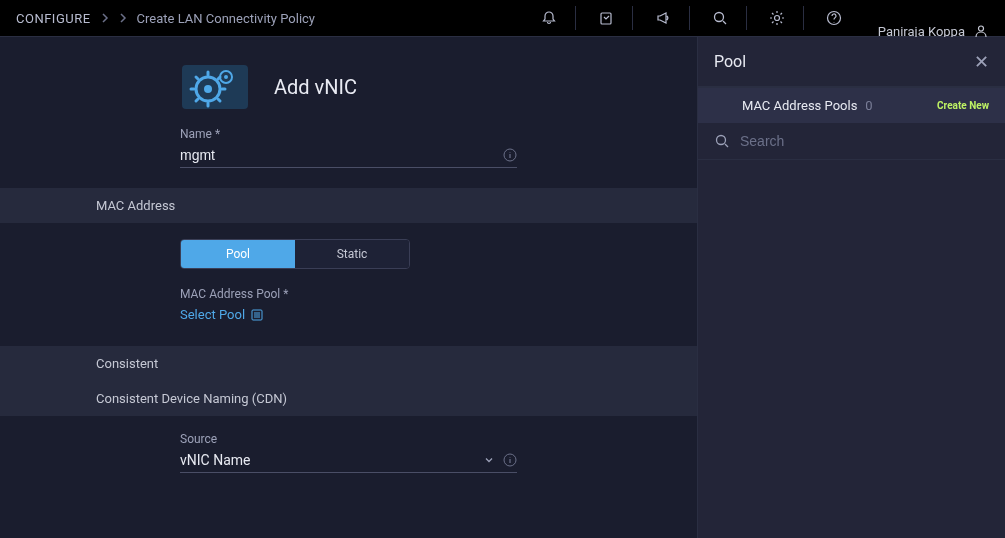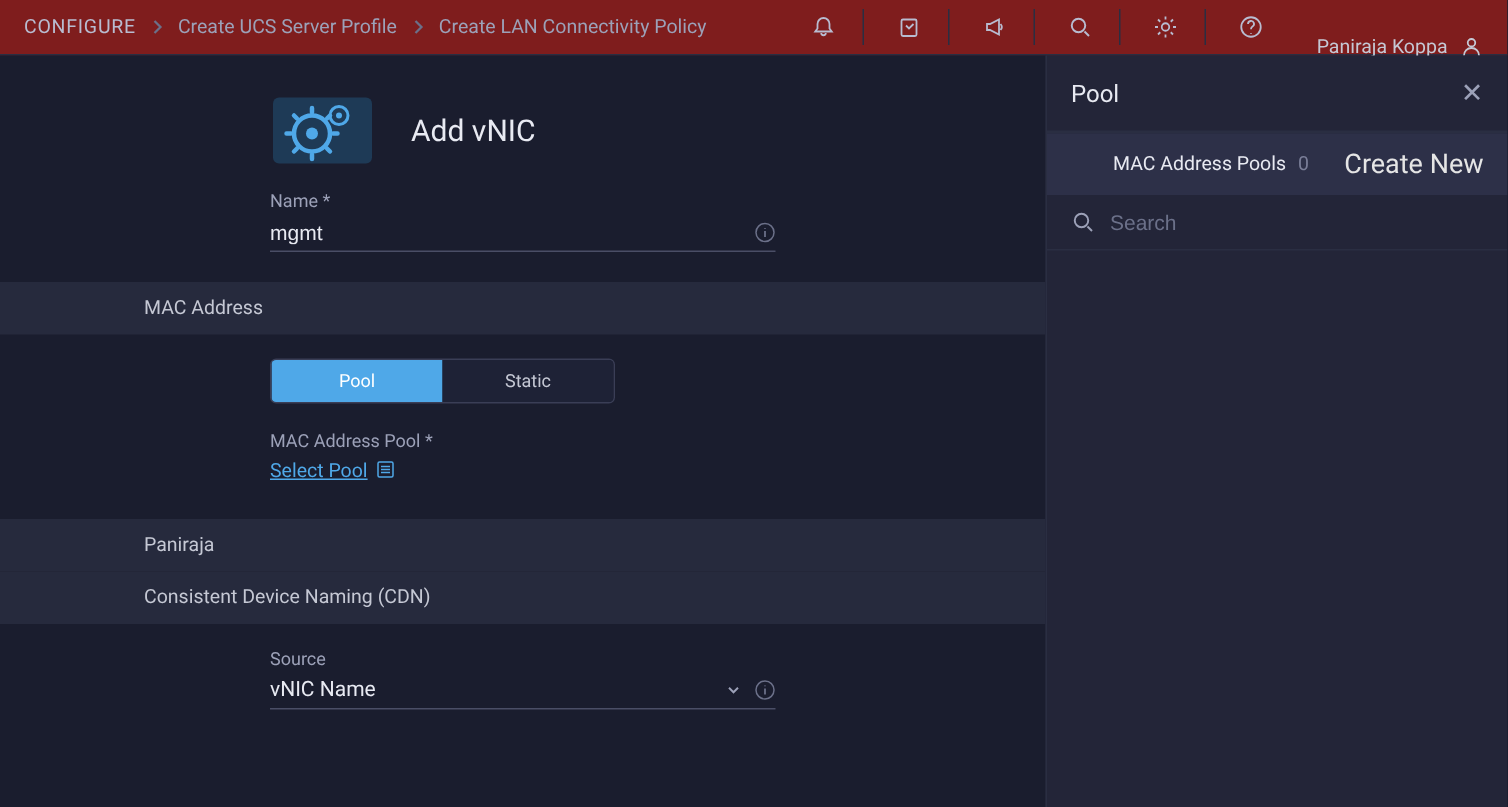--- a/index.html
+++ b/index.html
@@ -7,21 +7,21 @@
       font-family: -apple-system, BlinkMacSystemFont, "Segoe UI", Roboto, sans-serif;
       background: #1a1d2e;
       color: #c5c8d4;
       width: 1005px;
       height: 538px;
       overflow: hidden;
       font-size: 13px;
     }
     .topbar {
       height: 37px;
-      background: #7f1d1d;
+      background: #000000;
       border-bottom: 1px solid #2a2e42;
       display: flex;
       align-items: center;
       padding: 0 16px;
       justify-content: space-between;
     }
     .breadcrumbs {
       display: flex;
       align-items: center;
       gap: 10px;
@@ -144,23 +144,22 @@
     }
     .toggle-option.active {
       background: #4fa8e8;
       color: #fff;
     }
     .link-action {
       color: #4fa8e8;
       font-size: 13px;
       cursor: pointer;
       display: inline-flex;
-      align-items: flex-start;
+      align-items: center;
       gap: 6px;
-      text-decoration: underline;
     }
     .select-row {
       display: flex;
       align-items: center;
       border-bottom: 1px solid #4a4e66;
       padding-bottom: 4px;
     }
     .select-value {
       flex: 1;
       color: #e8eaf2;
@@ -206,23 +205,24 @@
       align-items: center;
       gap: 8px;
       font-size: 13px;
       color: #e8eaf2;
       margin-left: 28px;
     }
     .panel-sub-count {
       color: #7a7e98;
     }
     .panel-create {
-      color: #e5e5e5;
-      font-size: 18px;
-      cursor: pointer;
+      color: #bef264;
+      font-size: 10px;
+      cursor: pointer;
+      font-weight: bold;
     }
     .panel-search {
       display: flex;
       align-items: center;
       gap: 10px;
       padding: 10px 16px;
       border-bottom: 1px solid #2a2e42;
     }
     .panel-search input {
       flex: 1;
@@ -241,21 +241,20 @@
 <body>
 
 <div class="topbar">
   <div class="breadcrumbs">
     <span class="crumb root">CONFIGURE</span>
     <span class="chevron">
       <svg width="8" height="12" viewBox="0 0 8 12">
           <path d="M2 2l4 4-4 4" stroke="currentColor" fill="none" stroke-width="1.5"></path>
         </svg>
     </span>
-    <span class="crumb">Create UCS Server Profile</span>
     <span class="chevron">
       <svg width="8" height="12" viewBox="0 0 8 12">
           <path d="M2 2l4 4-4 4" stroke="currentColor" fill="none" stroke-width="1.5"></path>
         </svg>
     </span>
     <span class="crumb">Create LAN Connectivity Policy</span>
   </div>
   <div class="topbar-right">
     <span class="topbar-icon">
       <svg width="16" height="16" viewBox="0 0 16 16">
@@ -340,21 +339,21 @@
         <div class="field-label">MAC Address Pool *</div>
         <div class="link-action">
           <span>Select Pool</span>
           <svg width="12" height="12" viewBox="0 0 12 12">
               <rect x="1" y="1" width="10" height="10" rx="1" stroke="currentColor" fill="none" stroke-width="1"></rect>
               <path d="M3 4h6M3 6h6M3 8h6" stroke="currentColor" stroke-width="1"></path>
             </svg>
         </div>
       </div>
 
-      <div class="section-header">Paniraja</div>
+      <div class="section-header">Consistent</div>
 
       <div class="section-header">Consistent Device Naming (CDN)</div>
       <div class="section-body">
         <div class="field-label">Source</div>
         <div class="select-row">
           <span class="select-value">vNIC Name</span>
           <span class="chevron-down">
             <svg width="12" height="12" viewBox="0 0 12 12">
                 <path d="M3 4.5l3 3 3-3" stroke="currentColor" fill="none" stroke-width="1.3"></path>
               </svg>

